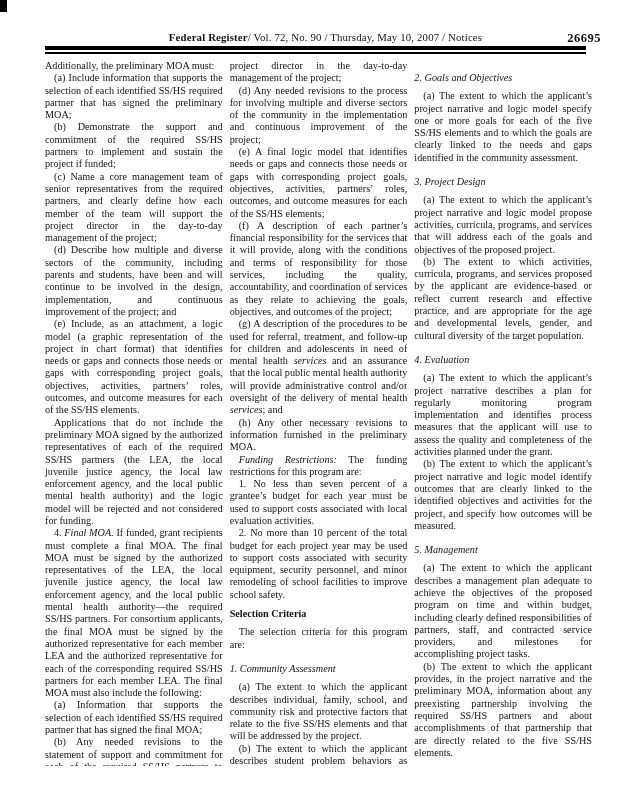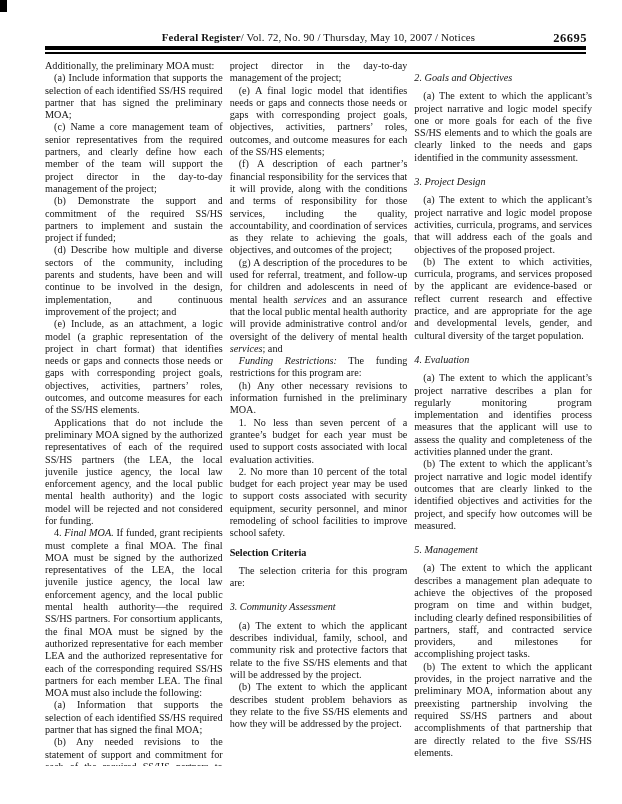--- a/index.html
+++ b/index.html
@@ -3,21 +3,21 @@
 <meta charset="utf-8">
 <style>
   html,body{margin:0;padding:0;}
   body{
     width:622px;height:804px;background:#ffffff;position:relative;
     font-family:"Liberation Serif","DejaVu Serif",serif;color:#131313;
     overflow:hidden;
   }
   .page{position:absolute;inset:0;background:#fff;}
   .corner-mark{position:absolute;left:0;top:0;width:7px;height:12px;background:#000;}
-  .header{position:absolute;top:31px;left:45px;right:30px;height:15px;}
+  .header{position:absolute;top:31px;left:45px;right:16px;height:15px;}
   .header-center{text-align:center;font-size:10.8px;letter-spacing:0.15px;white-space:nowrap;}
   .journal{font-weight:bold;}
   .page-number{position:absolute;right:5px;top:0;font-weight:bold;font-size:12.5px;letter-spacing:0.5px;}
   .rule{position:absolute;top:46px;left:45px;right:36px;height:2px;
         border-top:4px solid #000;border-bottom:2px solid #000;}
   .columns{position:absolute;top:60px;left:45px;right:30px;bottom:38px;
            display:flex;gap:7px;}
   .col{flex:1;font-size:10.2px;line-height:12.3px;text-align:justify;overflow:hidden;}
   .col p{margin:0;text-indent:9px;}
   .col p.flush{text-indent:0;}
@@ -37,41 +37,42 @@
     </div>
     <div class="page-number">26695</div>
   </div>
 
   <div class="rule"></div>
 
   <div class="columns">
     <div class="col">
         <p class="flush"><span>Additionally, the preliminary MOA must:</span></p>
         <p class="para"><span>(a) Include information that supports the selection of each identified SS/HS required partner that has signed the preliminary MOA;</span></p>
+        <p class="para"><span>(b) Demonstrate the support and commitment of the required SS/HS partners to implement and sustain the project if funded;</span></p>
         <p class="para"><span>(c) Name a core management team of senior representatives from the required partners, and clearly define how each member of the team will support the project director in the day-to-day management of the project;</span></p>
-        <p class="para"><span>(b) Demonstrate the support and commitment of the required SS/HS partners to implement and sustain the project if funded;</span></p>
         <p class="para"><span>(d) Describe how multiple and diverse sectors of the community, including parents and students, have been and will continue to be involved in the design, implementation, and continuous improvement of the project; and</span></p>
         <p class="para"><span>(e) Include, as an attachment, a logic model (a graphic representation of the project in chart format) that identifies needs or gaps and connects those needs or gaps with corresponding project goals, objectives, activities, partners’ roles, outcomes, and outcome measures for each of the SS/HS elements.</span></p>
         <p class="para"><span>Applications that do not include the preliminary MOA signed by the authorized representatives of each of the required SS/HS partners (the LEA, the local juvenile justice agency, the local law enforcement agency, and the local public mental health authority) and the logic model will be rejected and not considered for funding.</span></p>
         <p class="para"><span>4. </span><span class="it">Final MOA.</span><span> If funded, grant recipients must complete a final MOA. The final MOA must be signed by the authorized representatives of the LEA, the local juvenile justice agency, the local law enforcement agency, and the local public mental health authority—the required SS/HS partners. For consortium applicants, the final MOA must be signed by the authorized representative for each member LEA and the authorized representative for each of the corresponding required SS/HS partners for each member LEA. The final MOA must also include the following:</span></p>
         <p class="para"><span>(a) Information that supports the selection of each identified SS/HS required partner that has signed the final MOA;</span></p>
         <p class="para"><span>(b) Any needed revisions to the statement of support and commitment for each of the required SS/HS partners to implement and sustain the project;</span></p>
       </div>
     <div class="col">
         <p class="flush"><span>project director in the day-to-day management of the project;</span></p>
+        <p class="para"><span>(d) Any needed revisions to the process for involving multiple and diverse sectors of the community in the implementation and continuous improvement of the project;</span></p>
         <p class="para"><span>(e) A final logic model that identifies needs or gaps and connects those needs or gaps with corresponding project goals, objectives, activities, partners’ roles, outcomes, and outcome measures for each of the SS/HS elements;</span></p>
         <p class="para"><span>(f) A description of each partner’s financial responsibility for the services that it will provide, along with the conditions and terms of responsibility for those services, including the quality, accountability, and coordination of services as they relate to achieving the goals, objectives, and outcomes of the project;</span></p>
         <p class="para"><span>(g) A description of the procedures to be used for referral, treatment, and follow-up for children and adolescents in need of mental health </span><span class="it">services</span><span> and an assurance that the local public mental health authority will provide administrative control and/or oversight of the delivery of mental health </span><span class="it">services</span><span>; and</span></p>
+        <p class="para"><span>(h) Any other necessary revisions to information furnished in the preliminary MOA.</span></p>
         <p class="para"><span class="it">Funding Restrictions:</span><span> The funding restrictions for this program are:</span></p>
-        <p class="para"><span>(h) Any other necessary revisions to information furnished in the preliminary MOA.</span></p>
         <p class="para"><span>1. No less than seven percent of a grantee’s budget for each year must be used to support costs associated with local evaluation activities.</span></p>
         <p class="para"><span>2. No more than 10 percent of the total budget for each project year may be used to support costs associated with security equipment, security personnel, and minor remodeling of school facilities to improve school safety.</span></p>
         <p class="h-bold"><span>Selection Criteria</span></p>
         <p class="para"><span>The selection criteria for this program are:</span></p>
-        <p class="h-italic"><span>3. Community Assessment</span></p>
+        <p class="h-italic"><span>1. Community Assessment</span></p>
         <p class="para"><span>(a) The extent to which the applicant describes individual, family, school, and community risk and protective factors that relate to the five SS/HS elements and that will be addressed by the project.</span></p>
         <p class="para"><span>(b) The extent to which the applicant describes student problem behaviors as they relate to the five SS/HS elements and how they will be addressed by the project.</span></p>
       </div>
     <div class="col">
         <p class="h-italic"><span>2. Goals and Objectives</span></p>
         <p class="para"><span>(a) The extent to which the applicant’s project narrative and logic model specify one or more goals for each of the five SS/HS elements and to which the goals are clearly linked to the needs and gaps identified in the community assessment.</span></p>
         <p class="h-italic"><span>3. Project Design</span></p>
         <p class="para"><span>(a) The extent to which the applicant’s project narrative and logic model propose activities, curricula, programs, and services that will address each of the goals and objectives of the proposed project.</span></p>
         <p class="para"><span>(b) The extent to which activities, curricula, programs, and services proposed by the applicant are evidence-based or reflect current research and effective practice, and are appropriate for the age and developmental levels, gender, and cultural diversity of the target population.</span></p>
         <p class="h-italic"><span>4. Evaluation</span></p>

